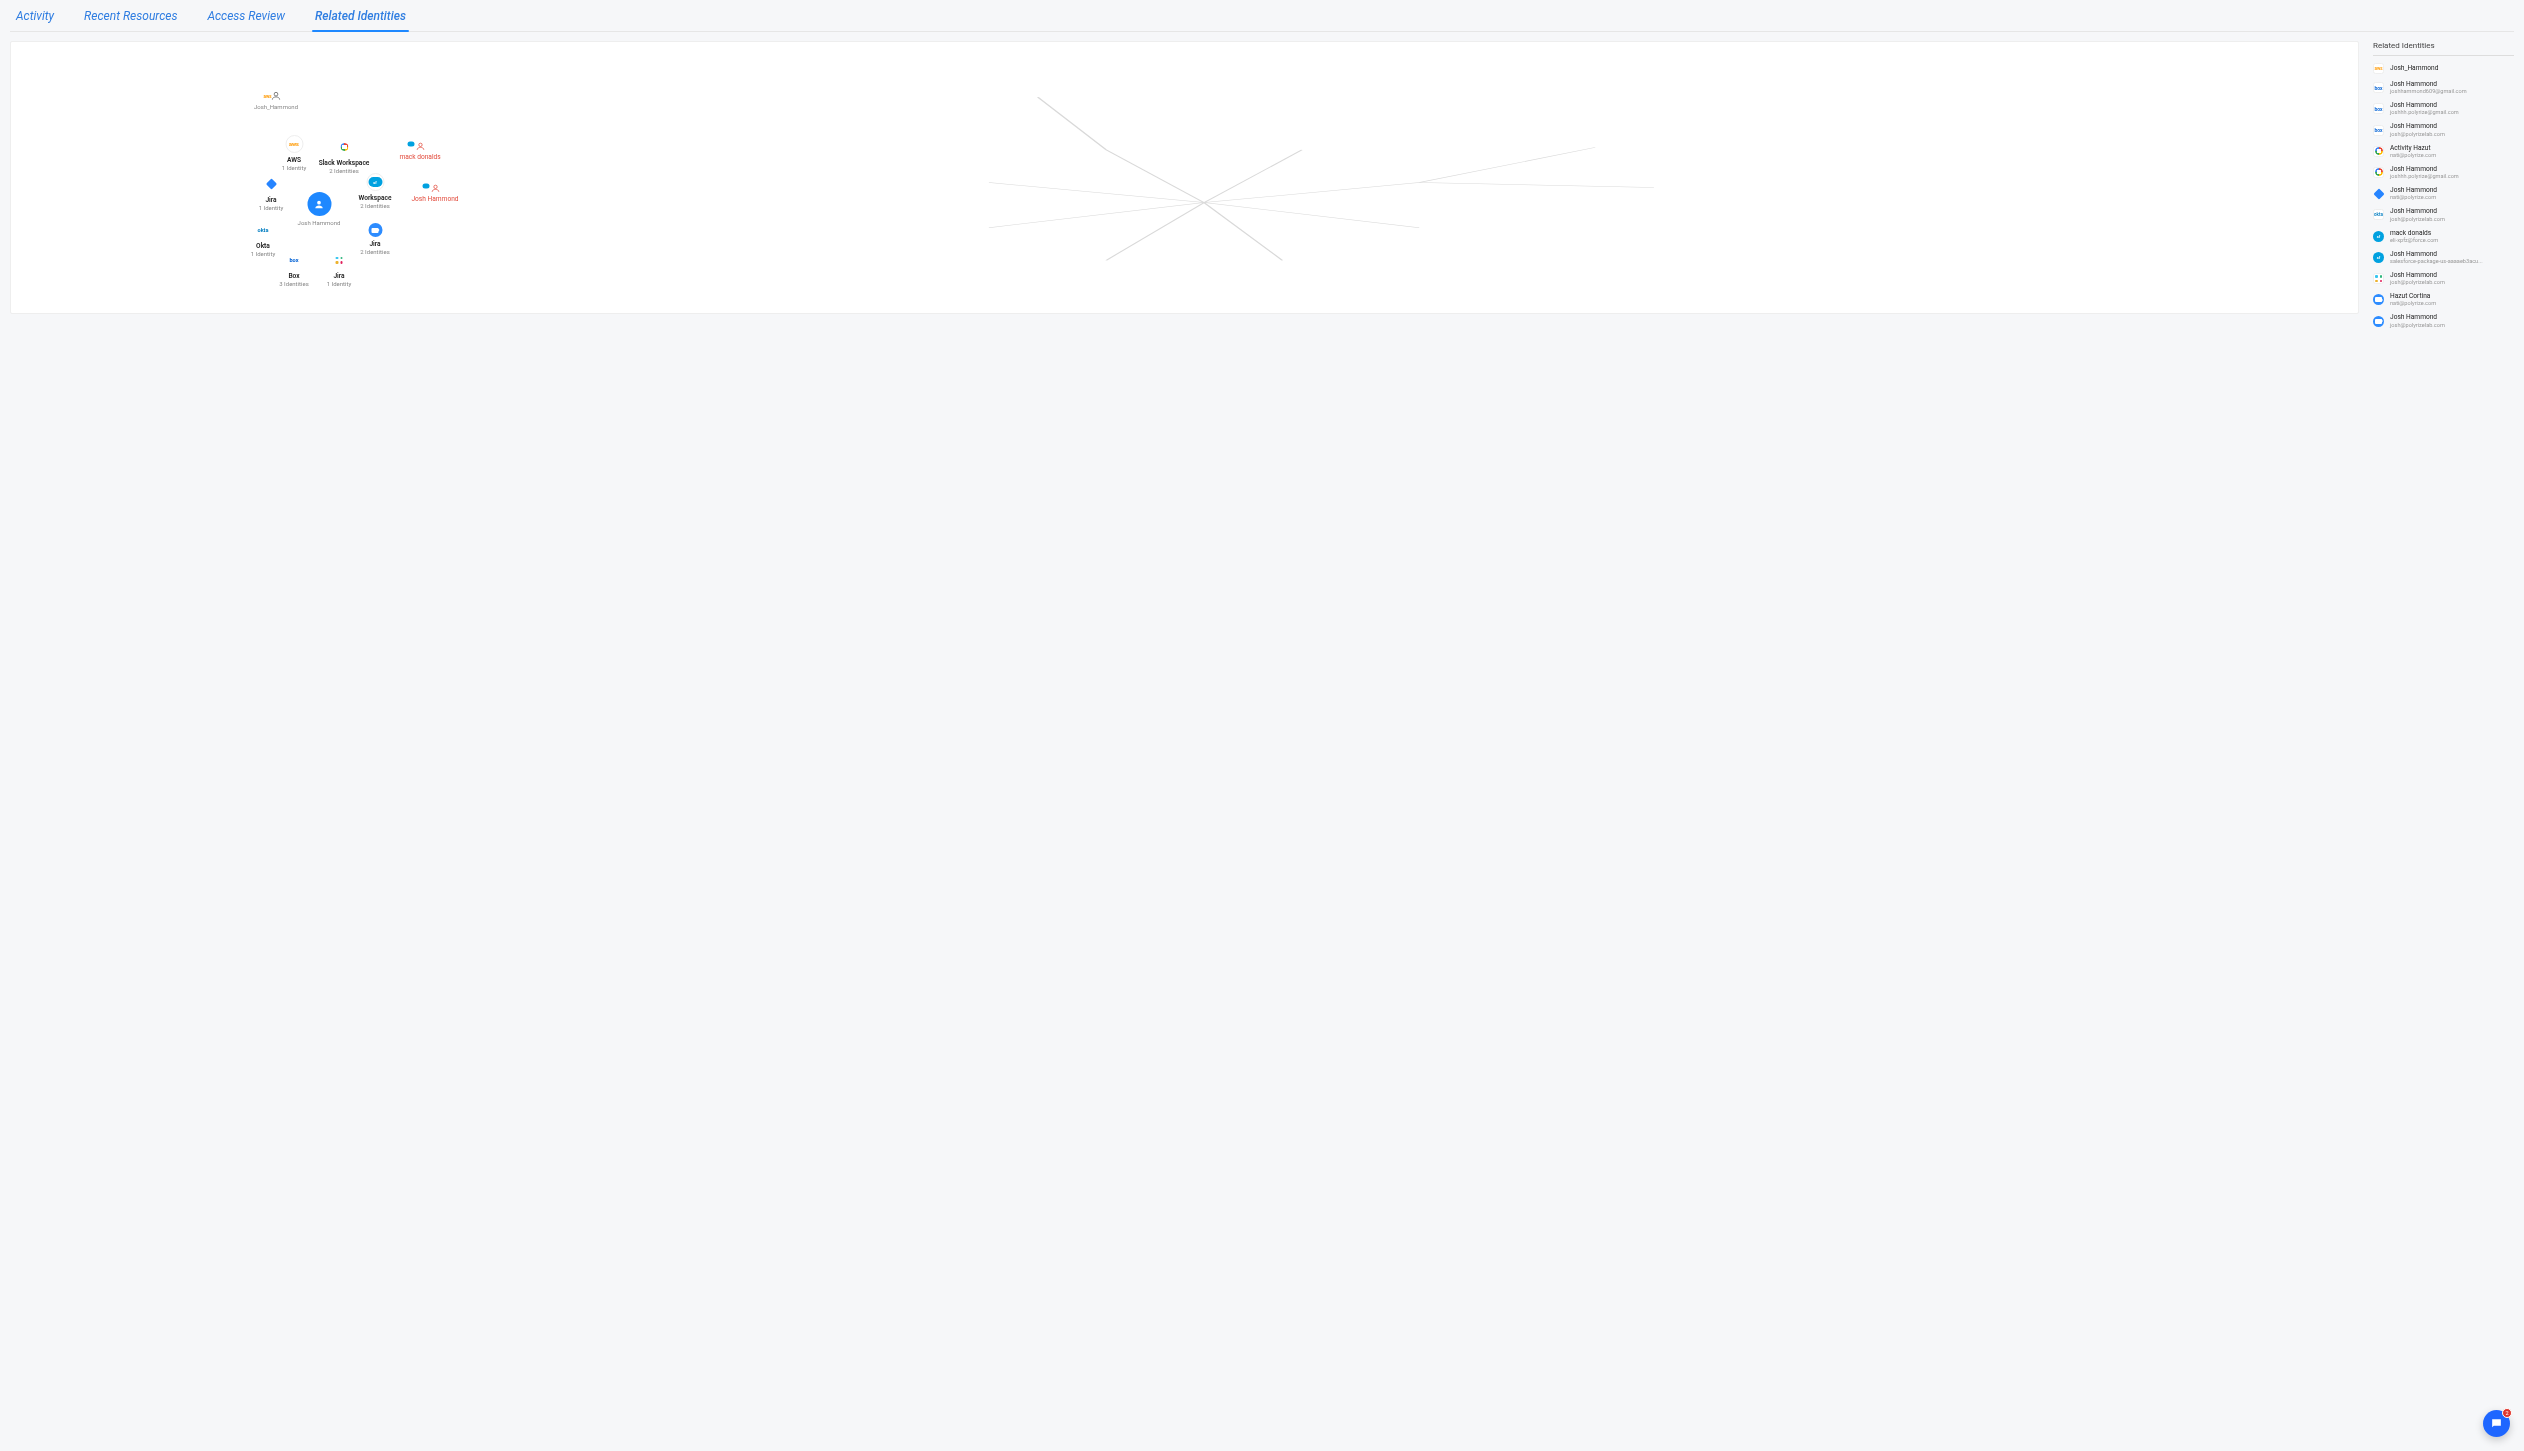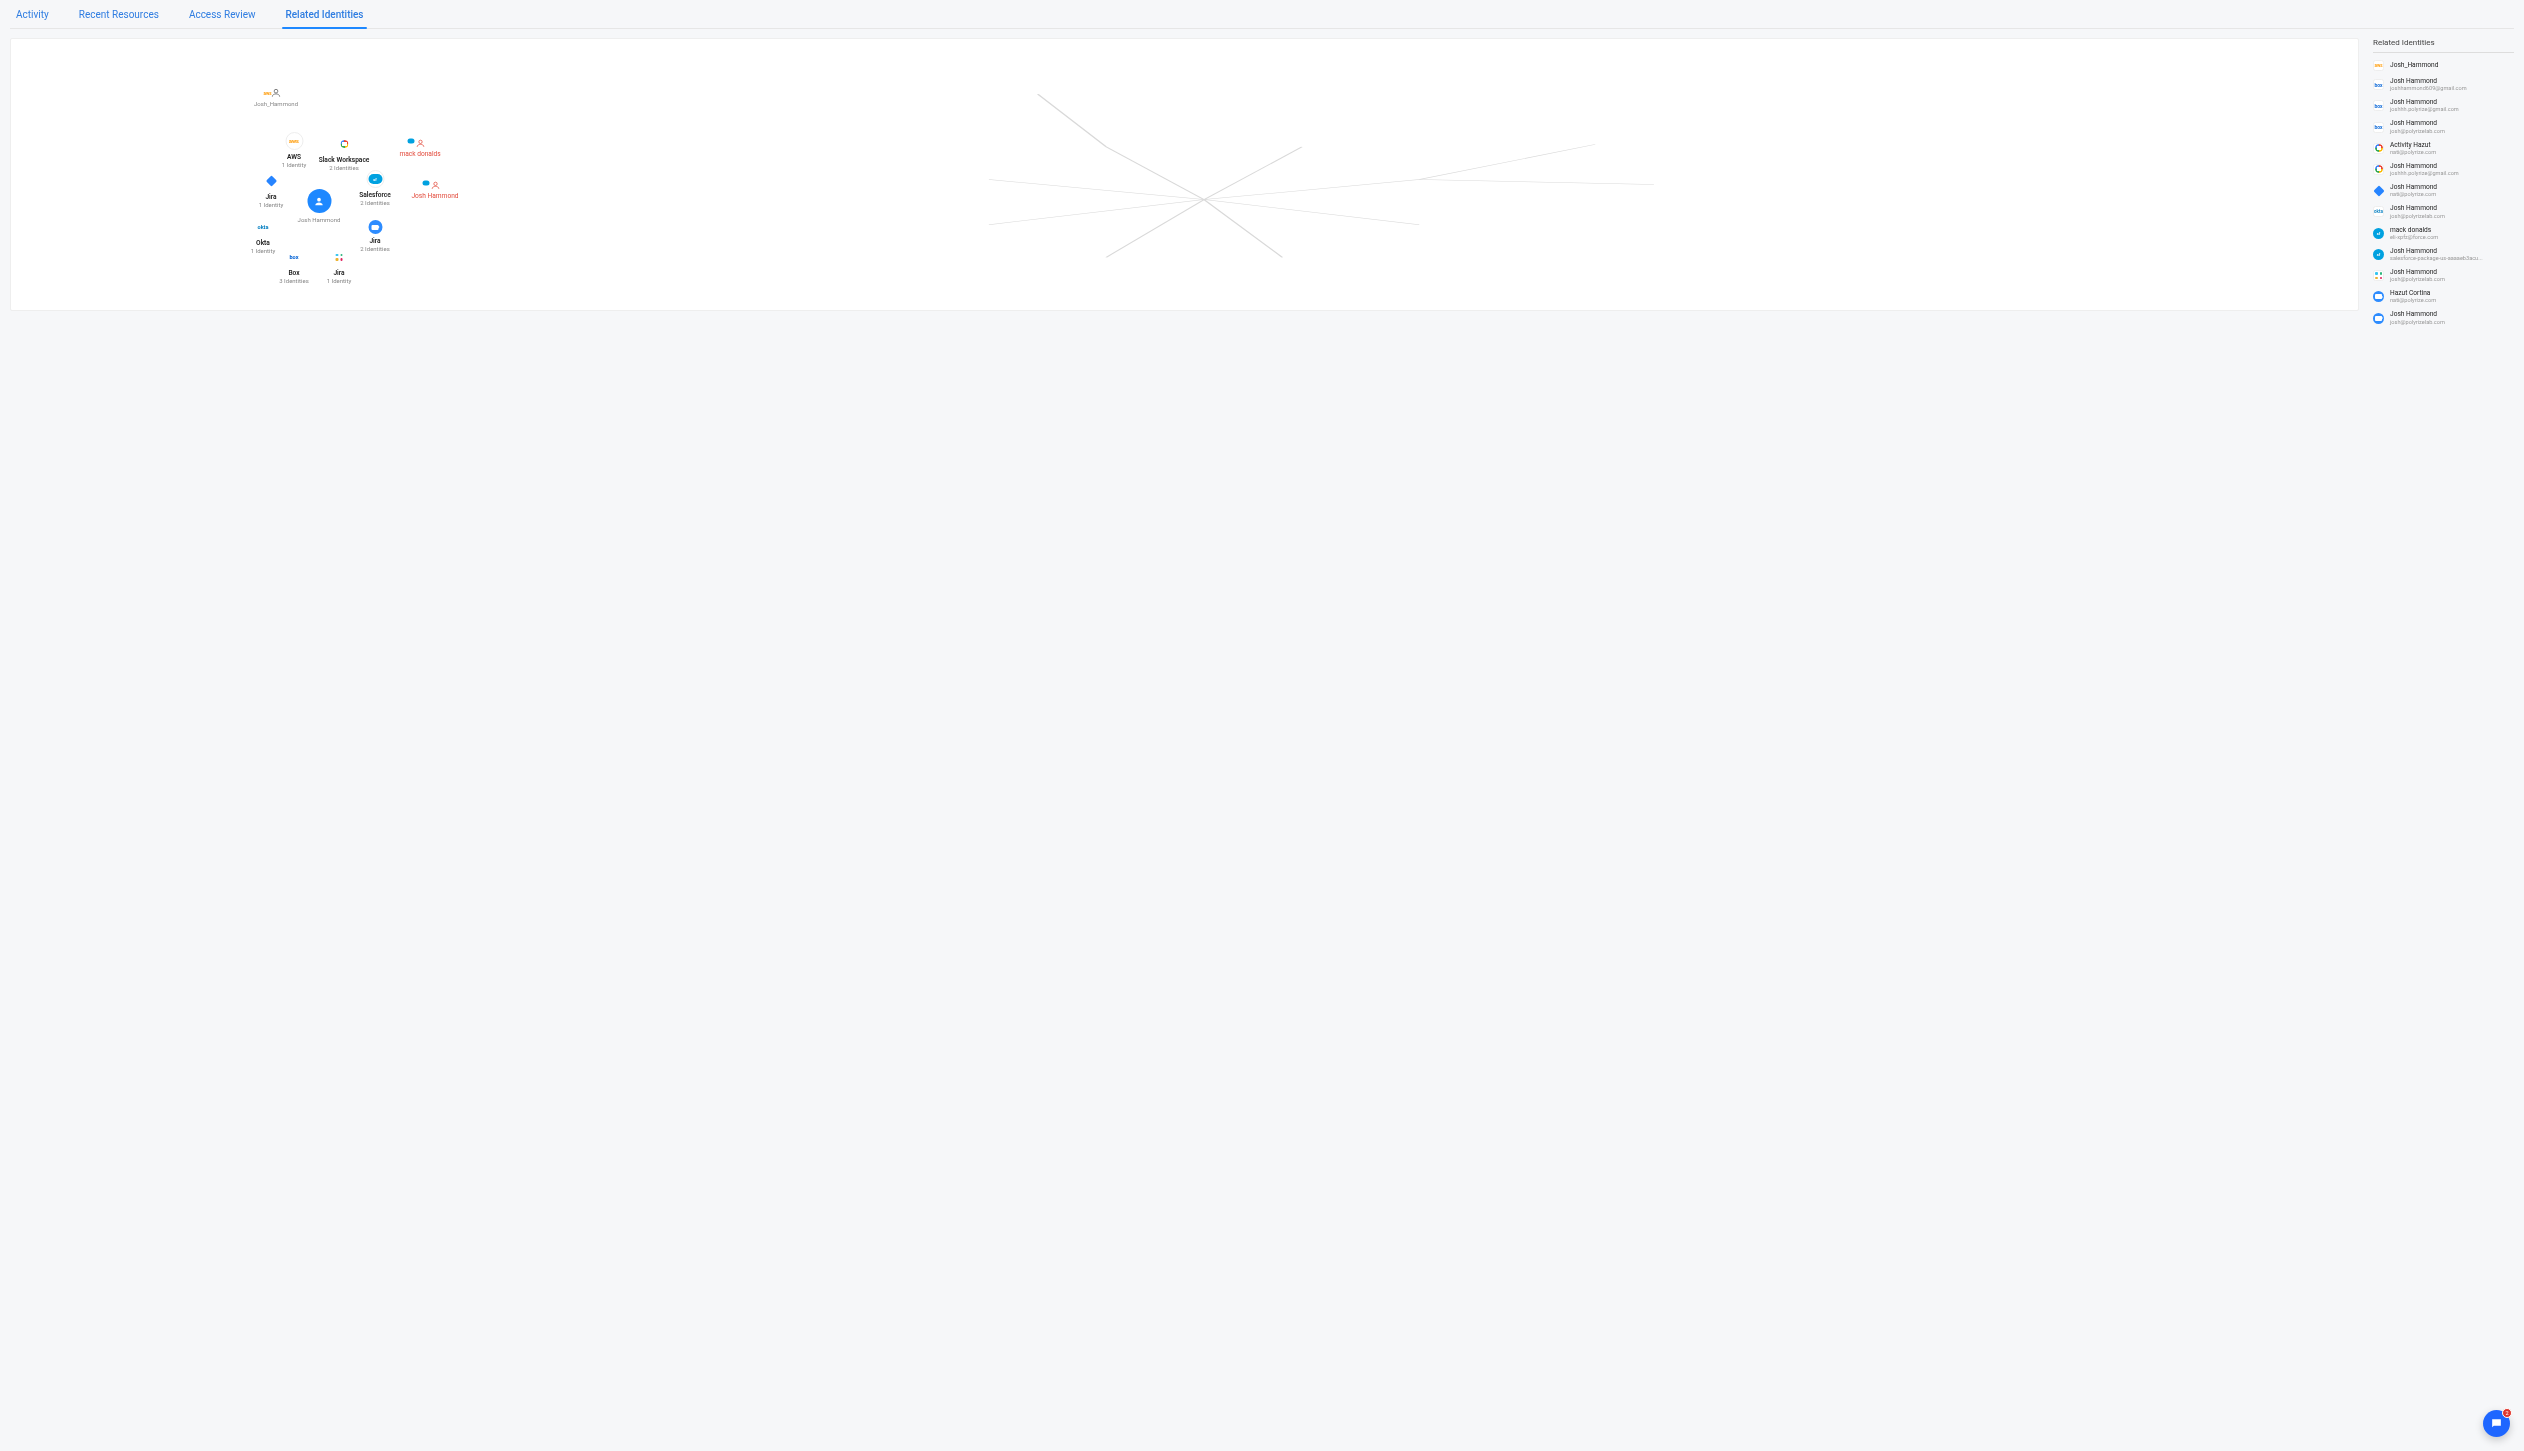--- a/index.html
+++ b/index.html
@@ -13,24 +13,25 @@
     padding: 0 10px 15px 10px;
   }
   .tabs {
     display: flex;
     gap: 30px;
     padding: 9px 6px 0 6px;
     border-bottom: 0.5px solid #e6e6e6;
   }
   .tab {
     color: #2f7de1;
-    font-size: 10px;
+    font-size: 12px;
     padding-bottom: 8px;
     cursor: pointer;
     position: relative;
+    font-style: italic;
   }
   .tab.active {
     font-weight: 500;
   }
   .tab.active::after {
     content: "";
     position: absolute;
     left: -3px; right:-3px; bottom: -0.5px;
     height: 1.5px;
     background: #1e88ff;
@@ -255,21 +256,21 @@
           <div class="title">Jira</div>
           <div class="sub">2 Identities</div>
         </div>
 
         <div class="node app ringed" style="left:364px; top:149px">
           <div class="bubble">
               <div class="sf-bubble" style="display:flex;align-items:center;justify-content:center">
                 <span class="sf-cloud">sf</span>
               </div>
             </div>
-          <div class="title">Salesforce</div>
+          <div class="title">Workspace</div>
           <div class="sub">2 Identities</div>
         </div>
 
         <div class="node external" style="left:409px; top:109px">
           <div style="position:relative">
             <svg width="10" height="10" viewBox="0 0 24 24" fill="none" stroke="#e24a3b" stroke-width="1.8">
                 <circle cx="12" cy="8" r="4"></circle>
                 <path d="M4 20c0-4 4-6 8-6s8 2 8 6"></path>
               </svg>
             <span class="mini-sf"></span>

